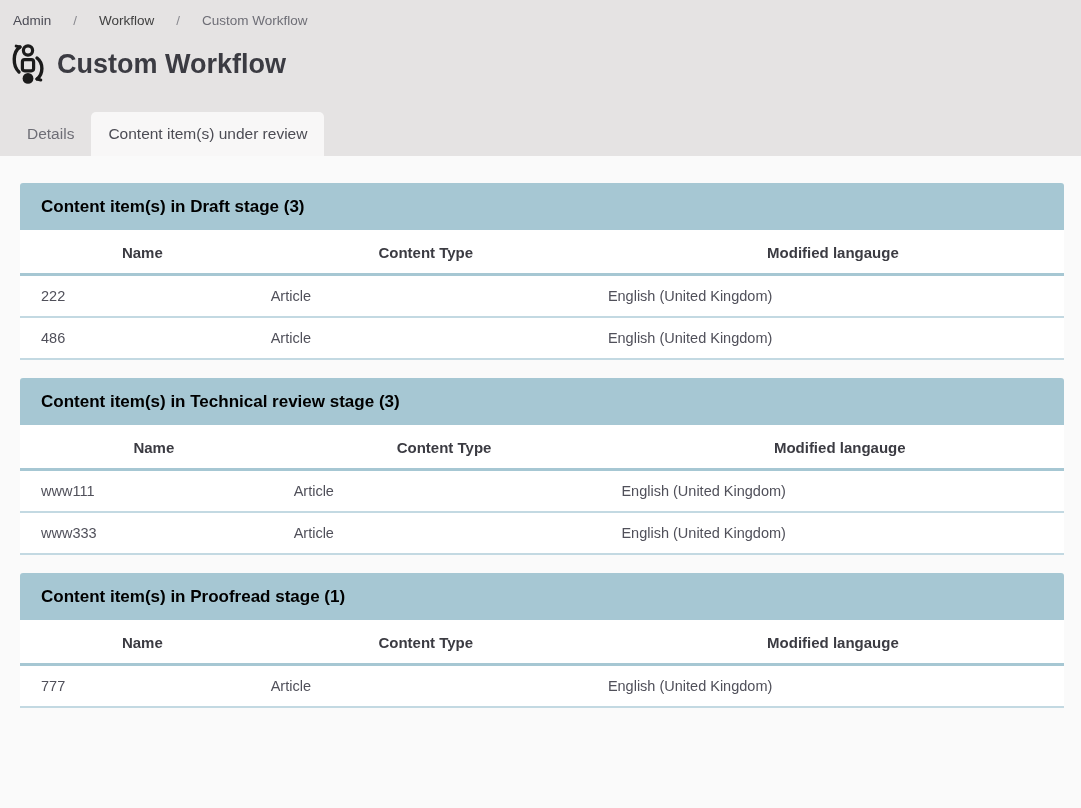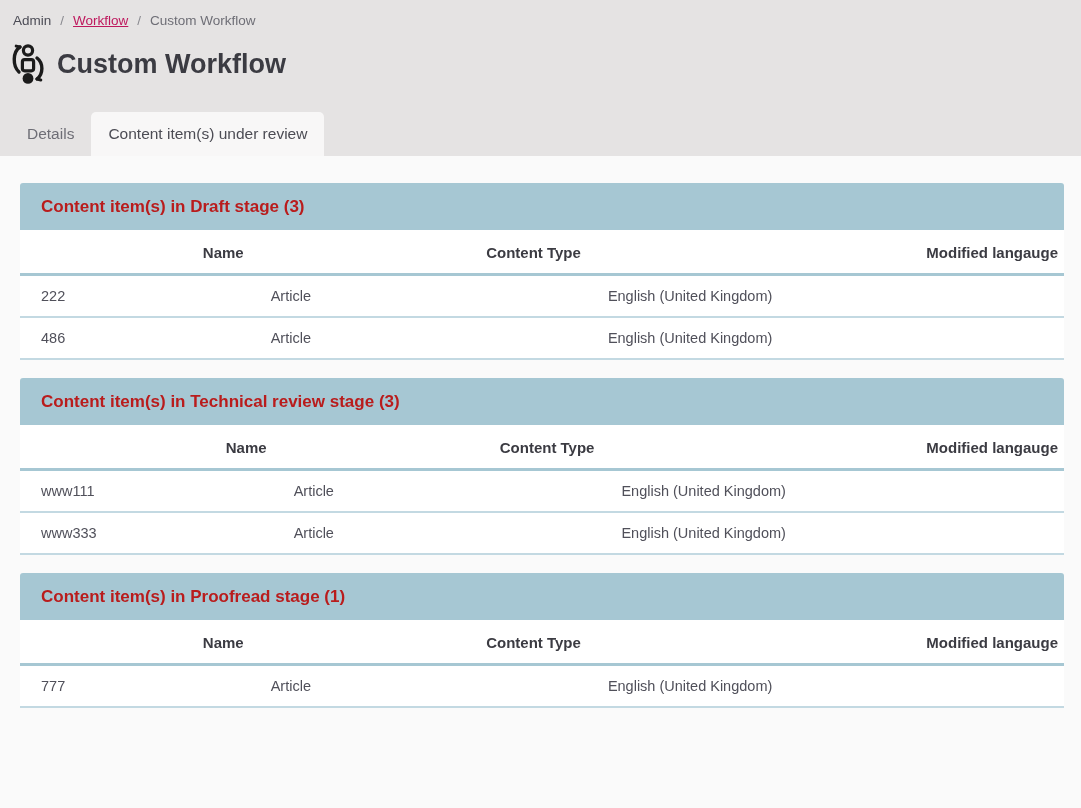--- a/index.html
+++ b/index.html
@@ -16,23 +16,23 @@
     background:#e5e3e3;
     height:156px;
     position:relative;
   }
   .breadcrumb {
     padding:13px 0 0 13px;
     font-size:13.5px;
     color:#4c4c56;
     display:flex;
     align-items:center;
-    gap:9px;
-  }
-  .breadcrumb .crumb-link { color:#be185d; cursor:pointer;text-decoration:underline; }
+    gap:22px;
+  }
+  .breadcrumb .crumb-link { color:#404040; cursor:pointer; }
   .breadcrumb .crumb-current { color:#6e6e76; }
   .breadcrumb .sep { color:#8a8a90; }
 
   .title-row {
     display:flex;
     align-items:center;
     gap:11px;
     padding-left:8px;
     margin-top:15px;
   }
@@ -76,31 +76,31 @@
     margin:0 17px 18px 20px;
   }
   .stage-header {
     background:#a6c7d3;
     height:47px;
     display:flex;
     align-items:center;
     padding:0 21px;
     font-size:17px;
     font-weight:700;
-    color:#b91c1c;
+    color:#000000;
     border-radius:3px 3px 0 0;
   }
   table.stage-table {
     width:100%;
     border-collapse:collapse;
     background:#ffffff;
     table-layout:fixed;
   }
   table.stage-table th {
-    text-align:right;
+    text-align:center;
     font-size:15px;
     font-weight:700;
     color:#3b3b42;
     padding:14px 6px 12px 21px;
     border-bottom:3px solid #a6c7d3;
   }
   table.stage-table td {
     font-size:14.5px;
     color:#50505a;
     padding:12px 6px 12px 21px;

